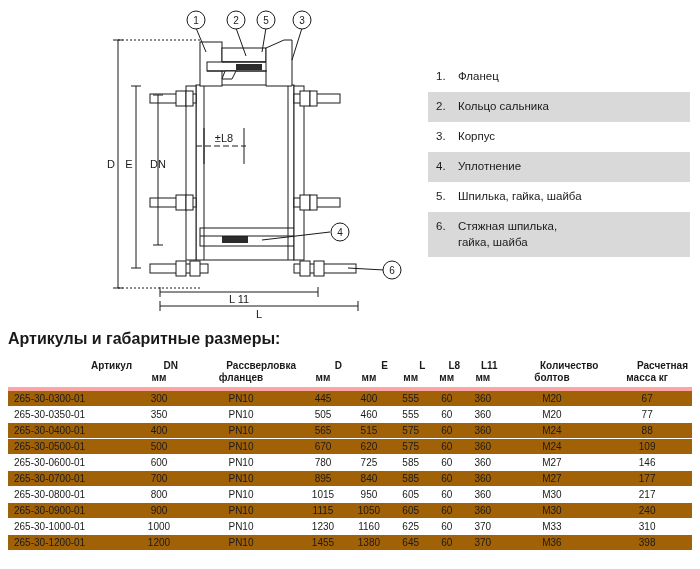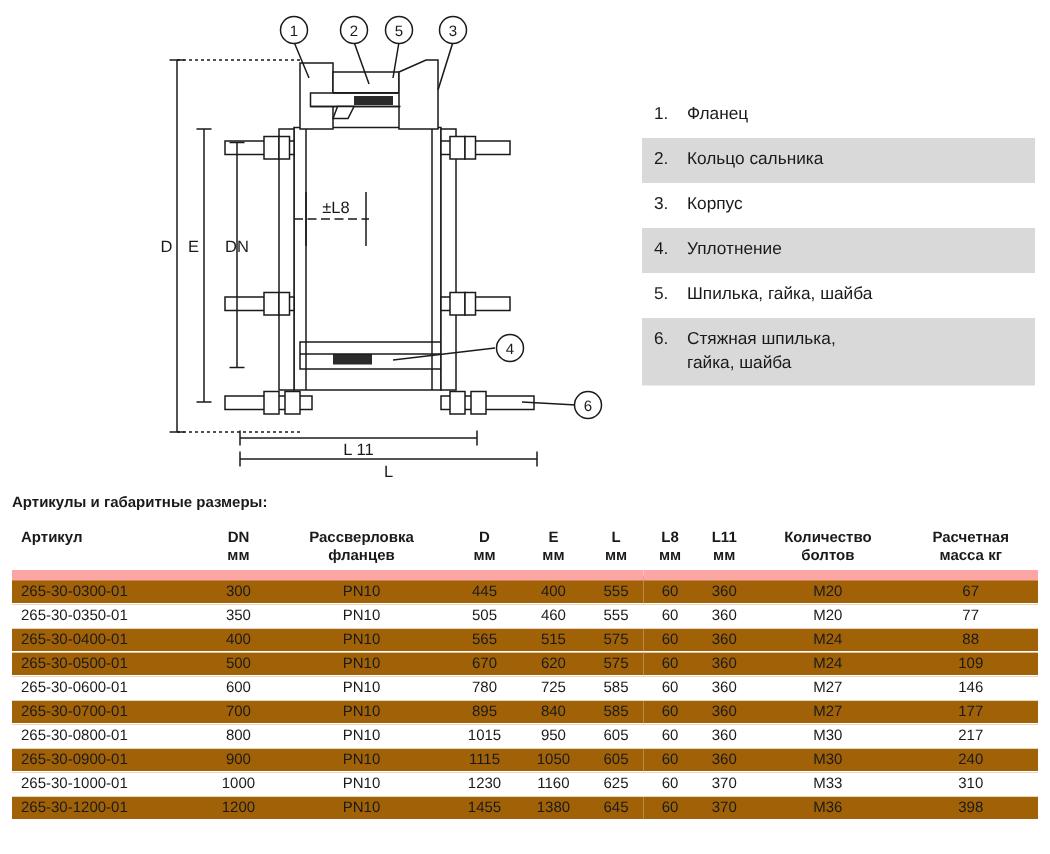--- a/index.html
+++ b/index.html
@@ -25,44 +25,44 @@
     line-height: 1.35;
     min-height: 30px;
   }
   .legend-row.shaded { background: #d9d9d9; }
   .legend-num { width: 22px; flex: 0 0 22px; }
   .legend-txt { flex: 1 1 auto; }
 
   
   #table-section { position: absolute; left: 0; top: 330px; width: 700px; }
   #table-title {
-    font-size: 10px;
+    font-size: 16px;
     font-weight: bold;
     padding: 0 0 8px 8px;
   }
   table.specs {
     border-collapse: collapse;
     width: 684px;
     margin-left: 8px;
     font-size: 10px;
   }
   table.specs th, table.specs td {
     padding: 2px 4px;
     text-align: center;
     white-space: nowrap;
     font-weight: normal;
   }
   table.specs thead th { font-weight: bold; font-size: 10px; }
-  table.specs thead tr.h1 th { padding-top: 4px; padding-bottom: 1px; }
+  table.specs thead tr.h1 th { padding-top: 4px; padding-bottom: 1px; text-align: right; }
   table.specs thead tr.h2 th { padding-top: 0; padding-bottom: 4px; }
   table.specs th.col-art, table.specs td.col-art { text-align: left; padding-left: 6px; width: 128px; }
   table.specs td { border-top: 1px solid #ffffff; }
   tbody tr.shaded td { background: #a16207; }
   tbody tr td { height: 15px; }
-  .hdr-sep { border-bottom: 7px solid #fca5a5; }
+  .hdr-sep { border-bottom: 4px solid #fca5a5; }
 </style>
 </head>
 <body>
 
 <div id="root">
 
   <div id="diagram">
     <svg width="420" height="320" viewBox="0 0 420 320">
       <g stroke="#1a1a1a" fill="none" stroke-width="1">
 

